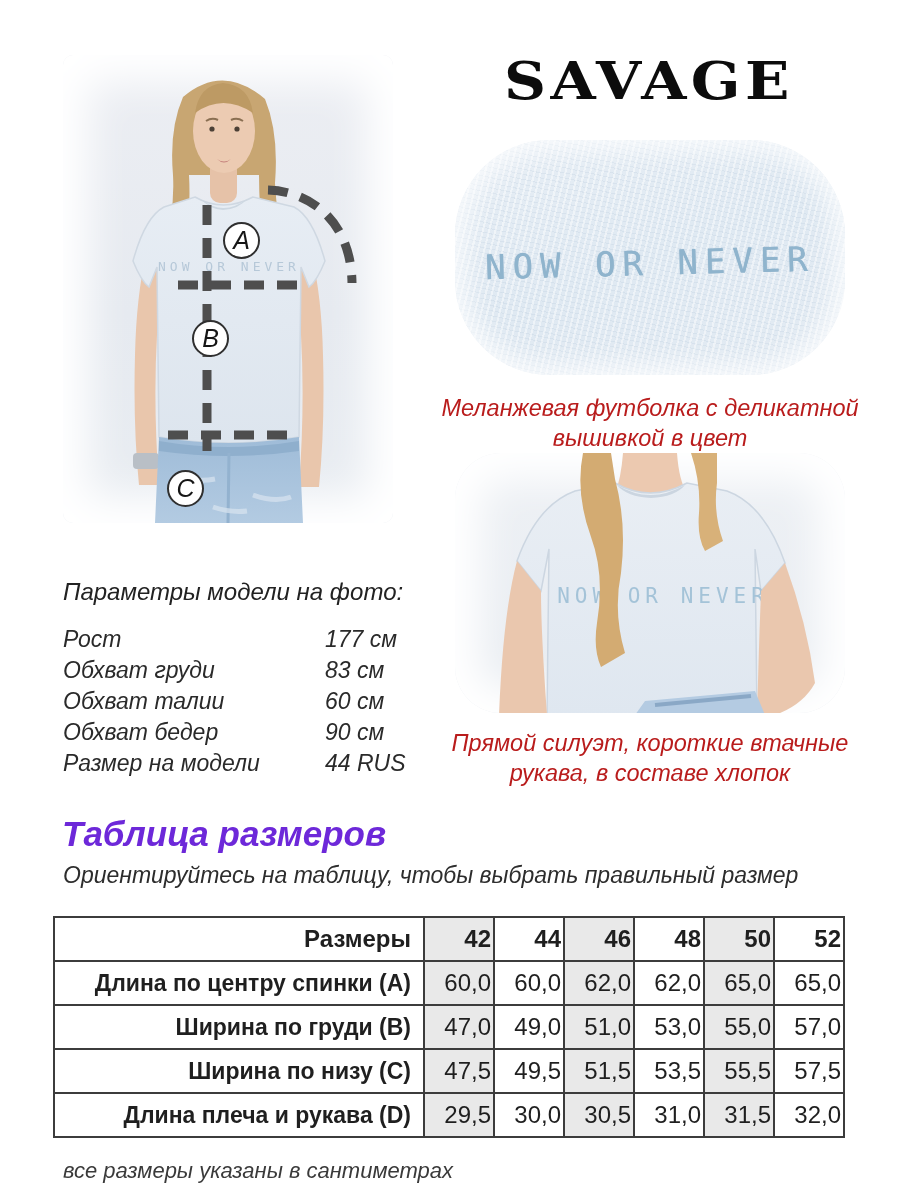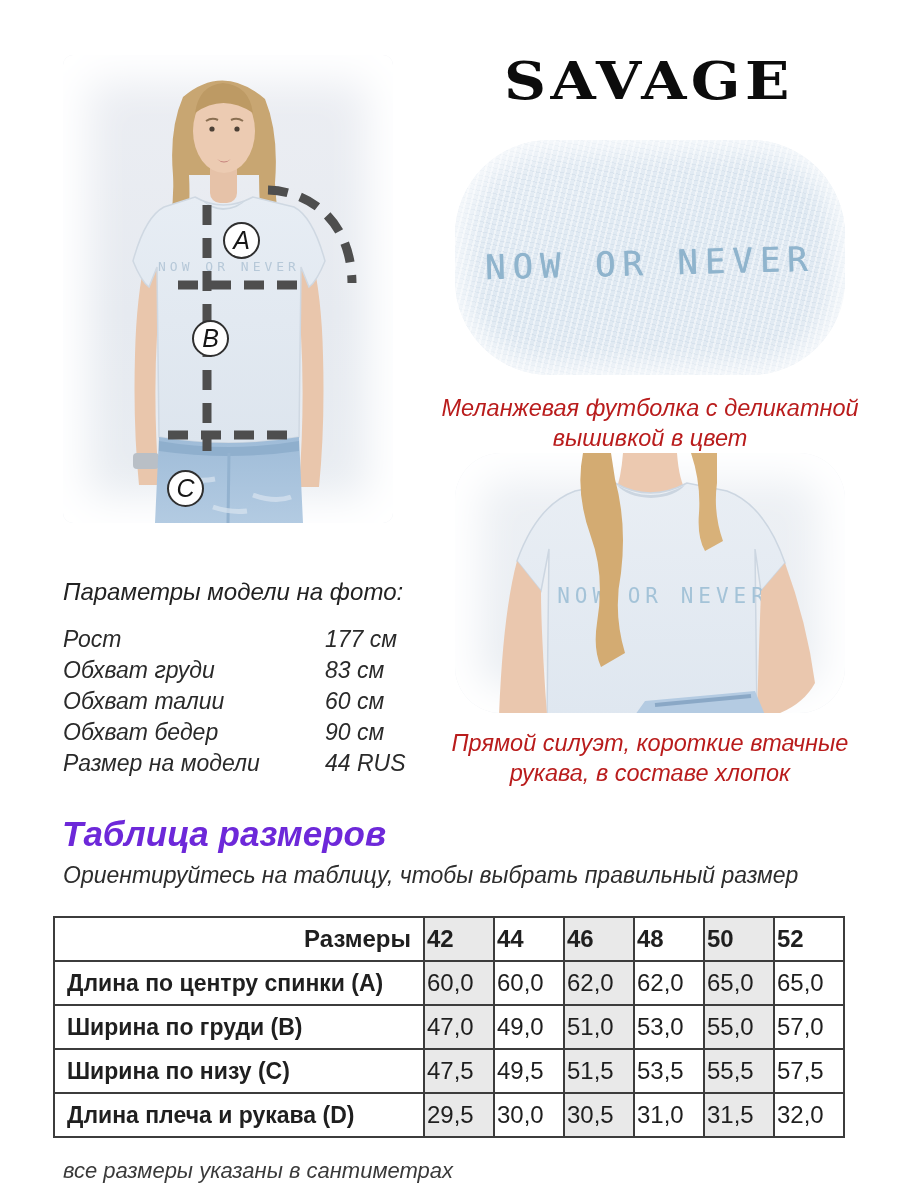--- a/index.html
+++ b/index.html
@@ -91,22 +91,22 @@
     position:absolute; left:53px; top:916px; width:792px;
     border-collapse:collapse; table-layout:fixed;
   }
   .size-table col.c-label { width:370px; }
   .size-table td, .size-table th {
     border:2.5px solid #3c3c3c; height:44px; padding:0 12px;
     font-size:23px; white-space:nowrap; overflow:hidden; background:#fff;
   }
   .size-table th { font-weight:700; font-size:24px;padding-left:32px; }
   .size-table th.corner { text-align:right; }
-  .size-table th.size, .size-table td.val { text-align:left; padding:0 2px; }
-  .size-table td.rowlabel { font-weight:700; text-align:left; }
+  .size-table th.size, .size-table td.val { text-align:right; padding:0 2px; }
+  .size-table td.rowlabel { font-weight:700; text-align:right; }
   .size-table th:nth-child(2), .size-table td:nth-child(2),
   .size-table th:nth-child(4), .size-table td:nth-child(4),
   .size-table th:nth-child(6), .size-table td:nth-child(6) { background:#e9e9e9; }
   .size-table td.val { font-weight:400; font-size:24px; }
 
   .footnote {
     position:absolute; left:63px; top:1158px; width:782px; text-align:left;
     font-style:italic; font-size:22px; color:#3a3a3a;
   }
 </style>

